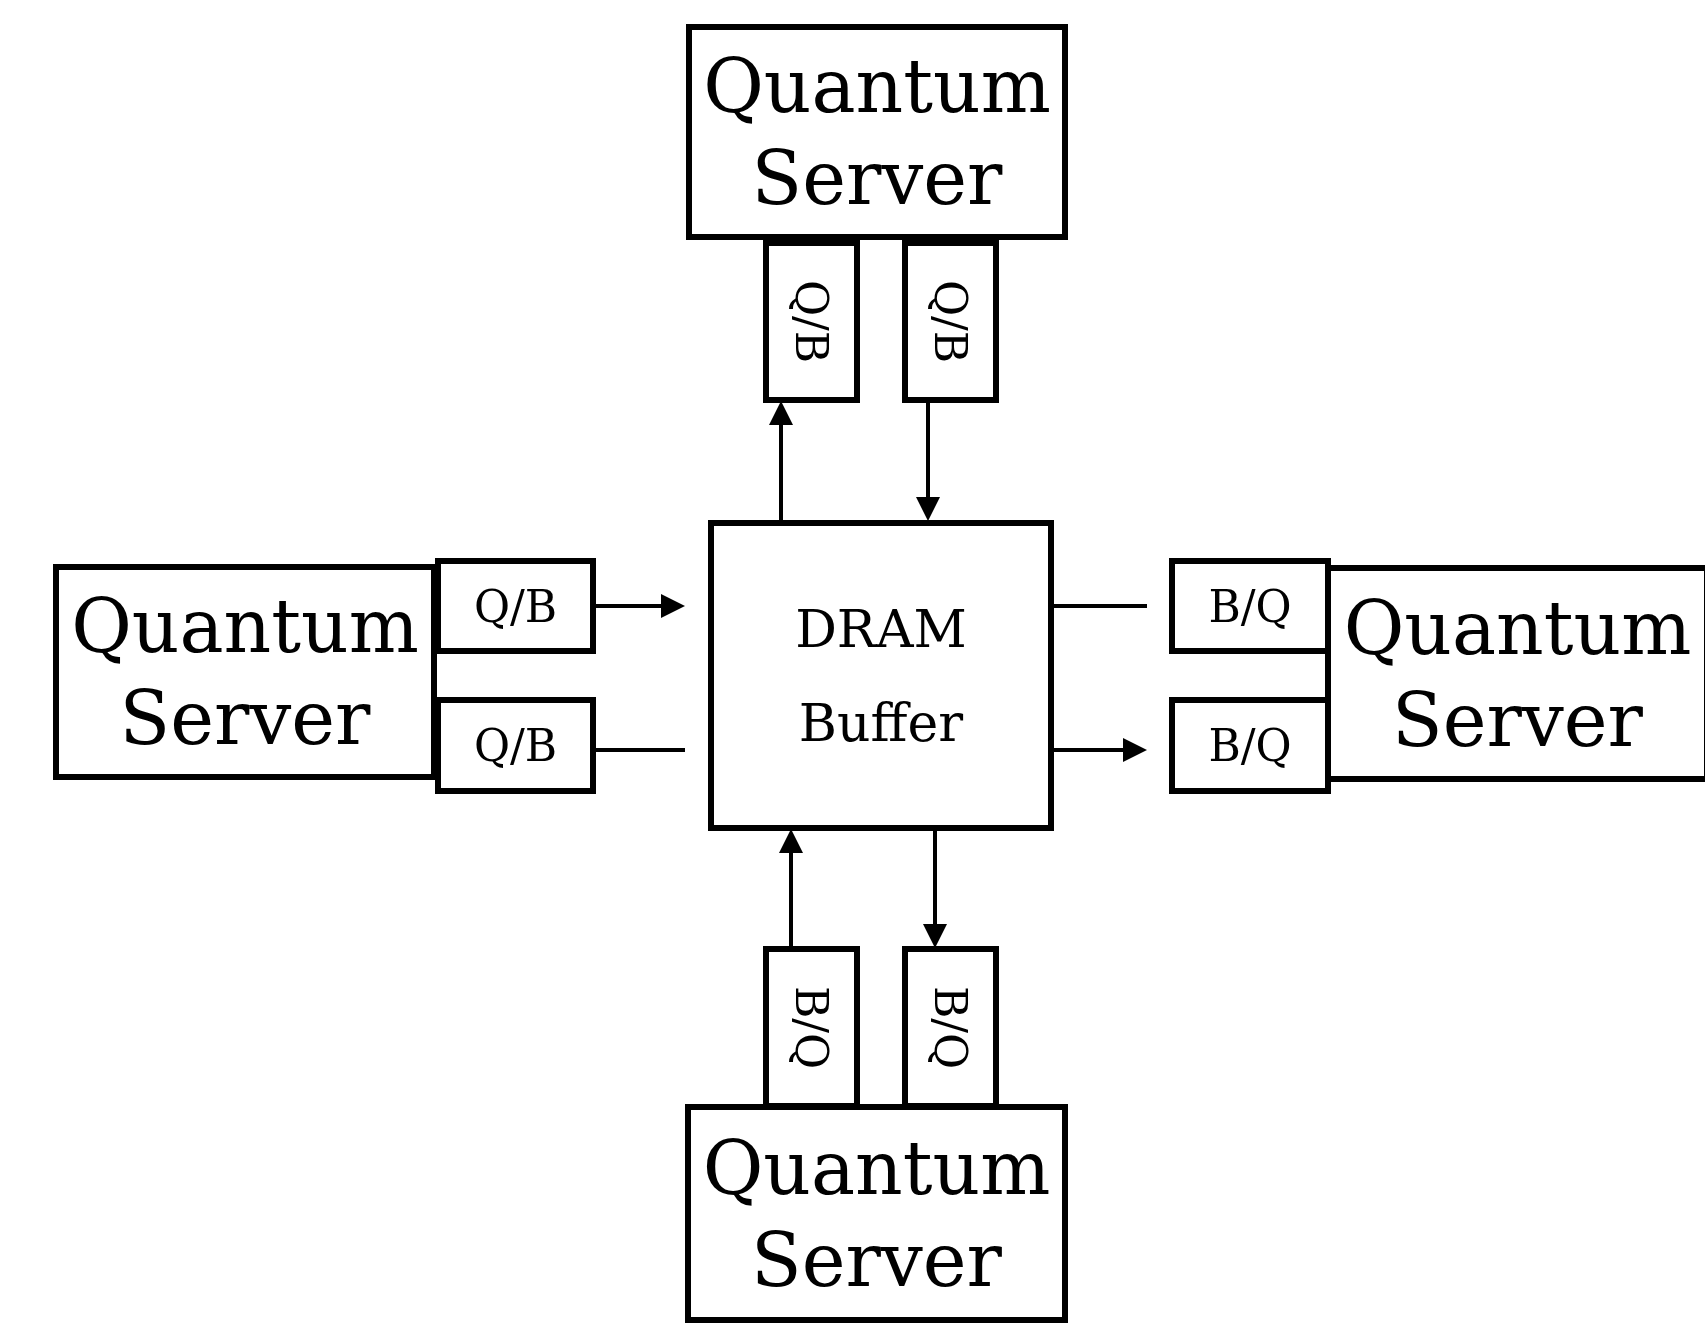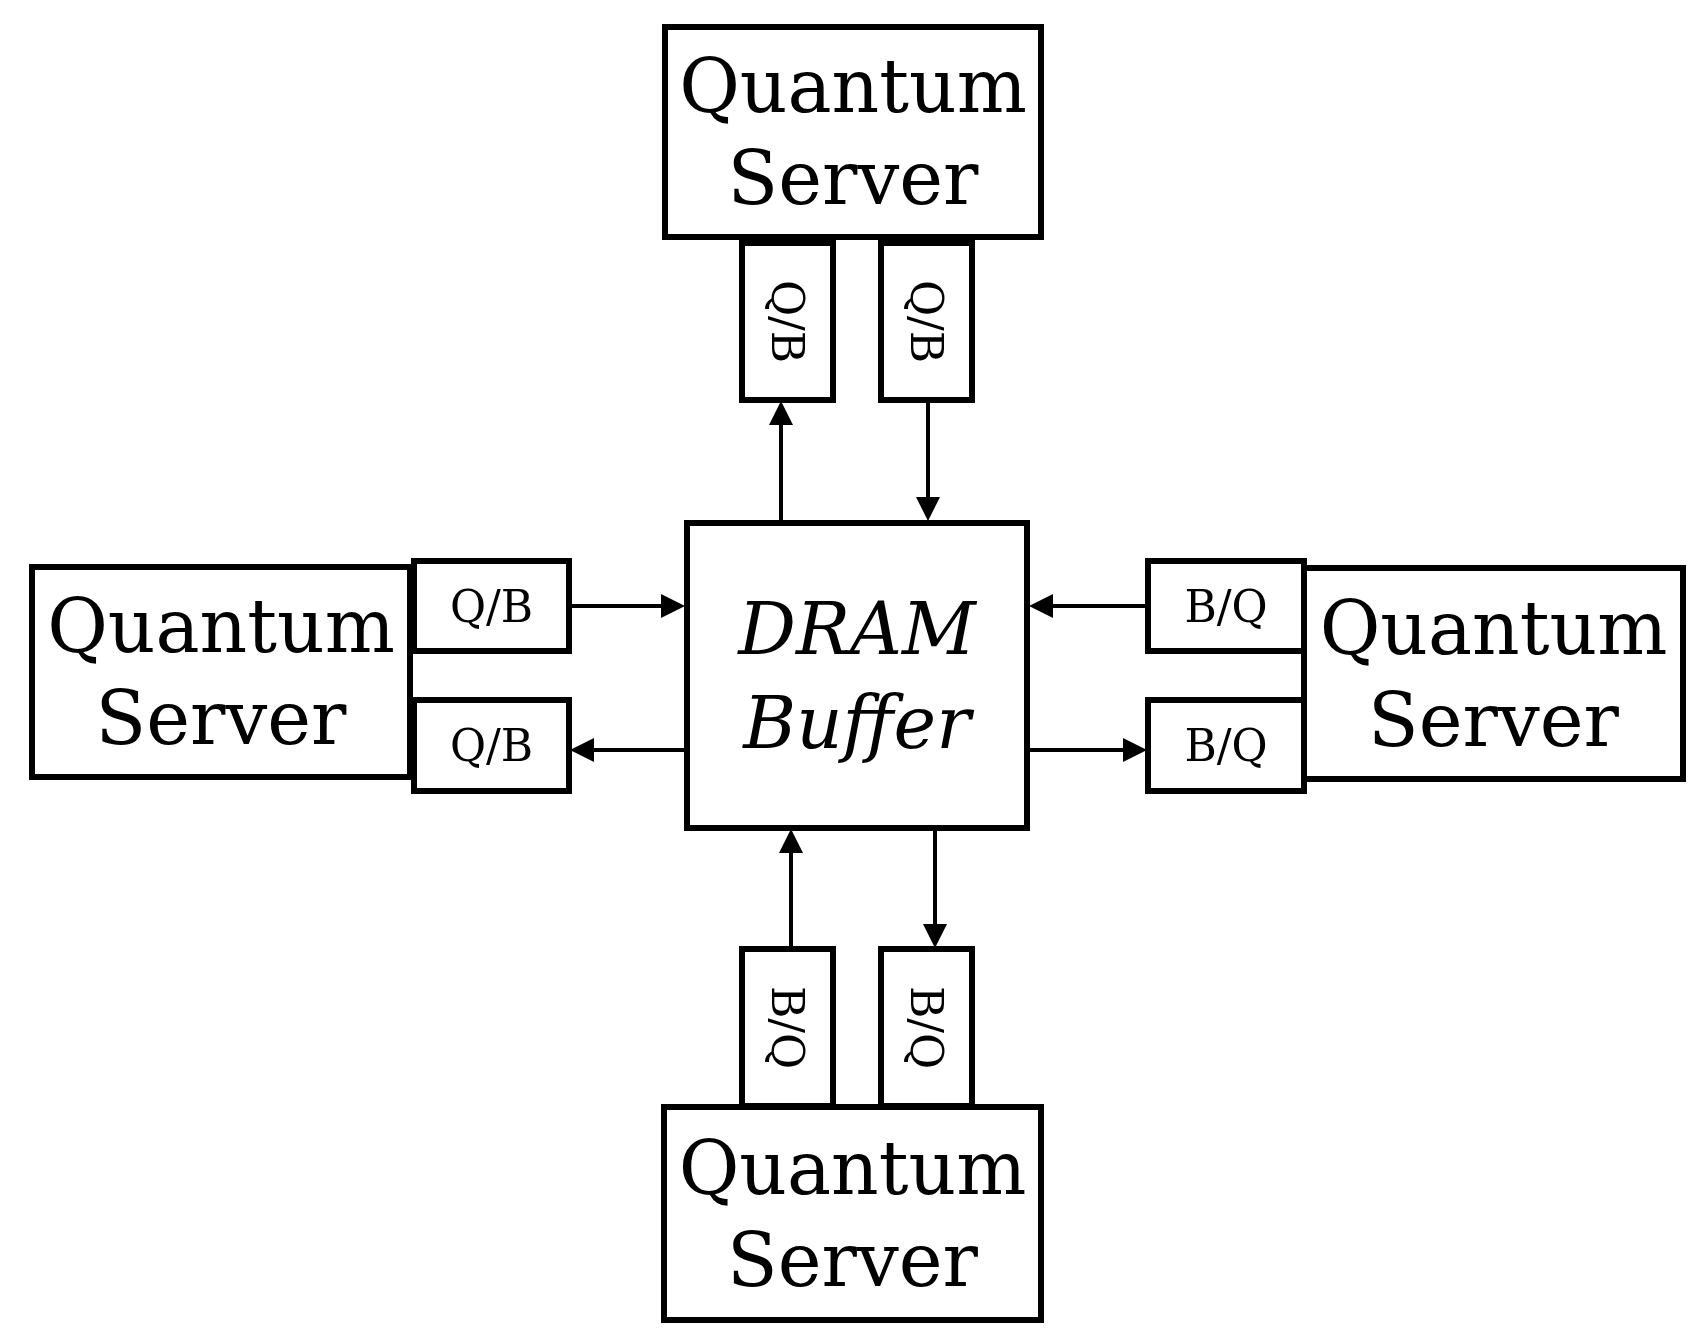--- a/index.html
+++ b/index.html
@@ -1,21 +1,21 @@
 <!DOCTYPE html>
 <html><head>
 <meta charset="utf-8">
 <style>
   html, body { margin:0; padding:0; background:#ffffff; }
   body { width:1705px; height:1343px; position:relative; overflow:hidden;
          font-family:"DejaVu Serif","Liberation Serif",serif; color:#000; }
   .box { position:absolute; box-sizing:border-box; border:6px solid #000; background:#fff;
-         display:flex; flex-direction:column; align-items:center; justify-content:center; }
+         display:flex; flex-direction:column; align-items:center; justify-content:center;margin-left:24px; }
   .server .line { font-size:74px; line-height:92px; letter-spacing:0px; }
-  .dram .line { font-size:72px; line-height:94px;font-style:italic; }
+  .dram .line { font-size:52px; line-height:94px; }
   .conv { font-size:44px; }
   .conv.vert span { display:inline-block; transform:rotate(90deg); white-space:nowrap; }
   svg.arrows { position:absolute; left:0; top:0; }
 </style>
 </head>
 <body>
 
 <svg class="arrows" width="1705" height="1343">
   <defs>
     <marker id="ah" markerWidth="6" markerHeight="6" refX="5" refY="3" orient="auto" markerUnits="strokeWidth">

